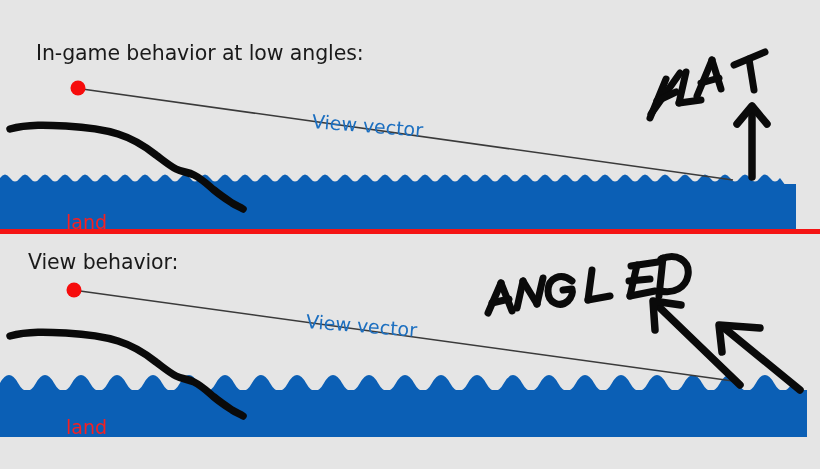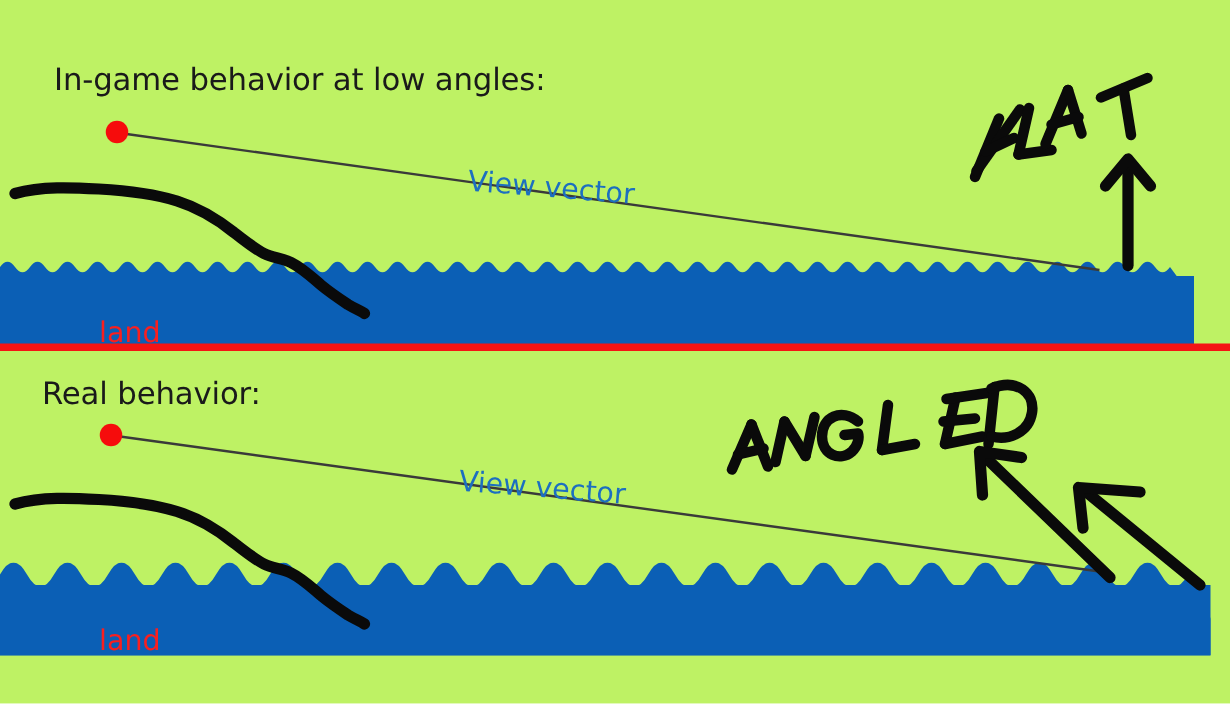--- a/index.html
+++ b/index.html
@@ -4,21 +4,21 @@
 <style>
   html, body {
     margin: 0;
     padding: 0;
     background: #ffffff;
   }
   #canvas {
     position: relative;
     width: 820px;
     height: 469px;
-    background: #bef264;
+    background: #e5e5e5;
     overflow: hidden;
     font-family: "DejaVu Sans", sans-serif;
   }
   #canvas svg.layer {
     position: absolute;
     left: 0;
     top: 0;
     width: 820px;
     height: 469px;
   }
@@ -194,19 +194,19 @@
       <path d="M760,328 L719,325 L722,352"></path>
     </g>
   </svg>
 
   <div class="panel-title" id="title-top">In-game behavior at low angles:</div>
 
   <div class="vec-label" id="veclabel-top">View vector</div>
 
   <div class="land-label" id="landlabel-top">land</div>
 
-  <div class="panel-title" id="title-bot">Real behavior:</div>
+  <div class="panel-title" id="title-bot">View behavior:</div>
 
   <div class="vec-label" id="veclabel-bot">View vector</div>
 
   <div class="land-label" id="landlabel-bot">land</div>
 
 </div>
 
 </body></html>

